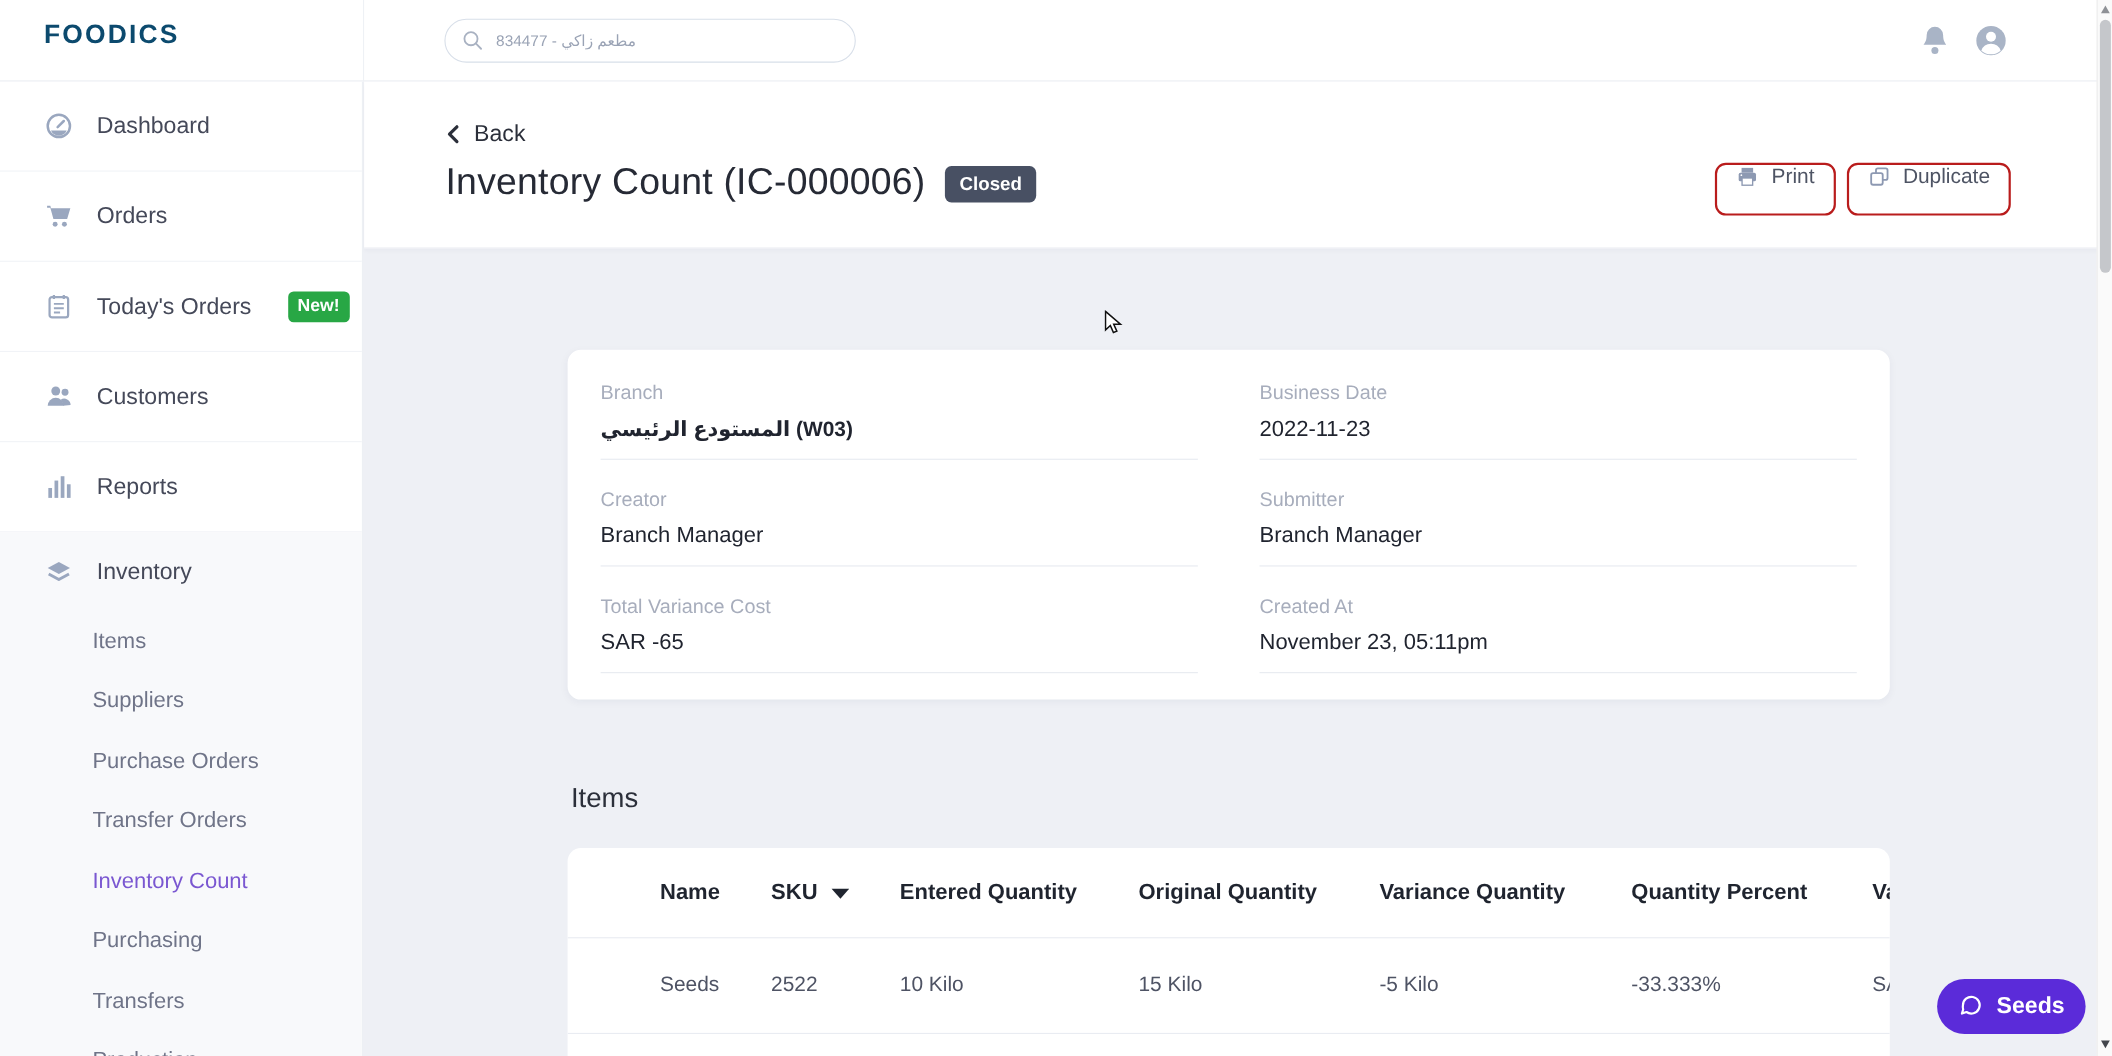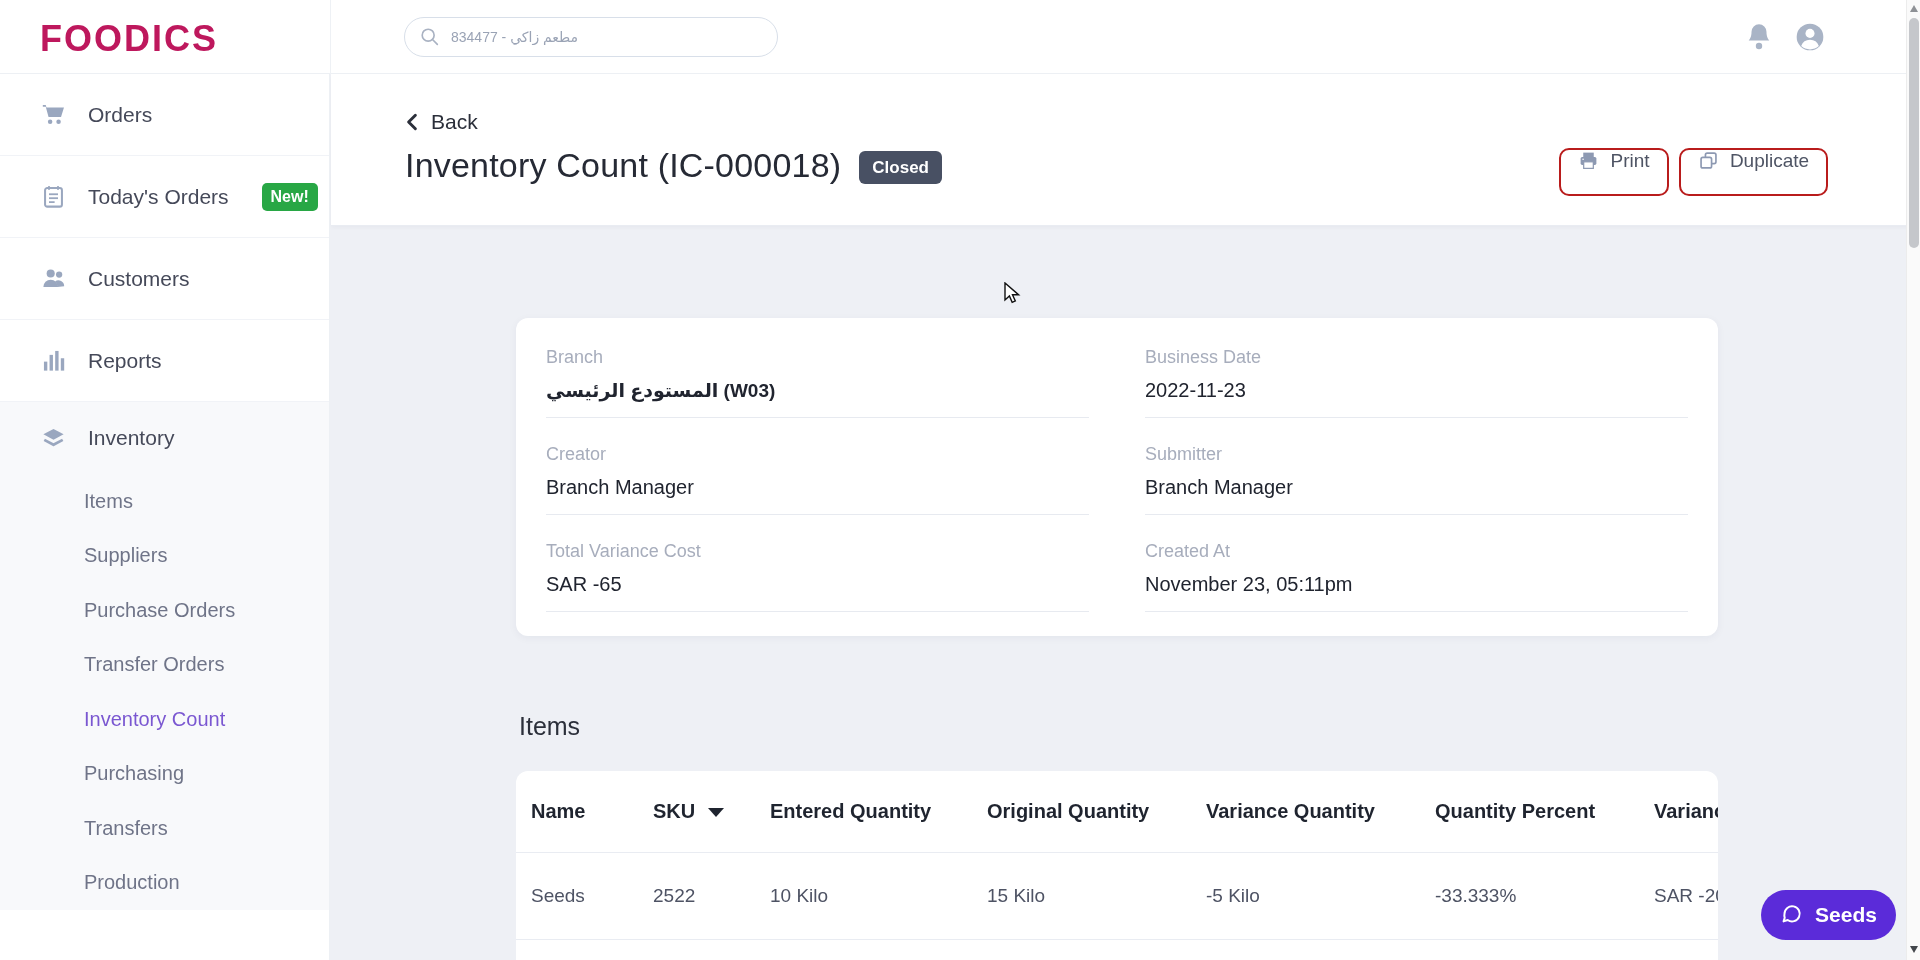--- a/index.html
+++ b/index.html
@@ -5,22 +5,22 @@
   * { box-sizing: border-box; margin: 0; padding: 0; }
   html,body { width:1920px; height:960px; overflow:hidden; }
   body {
     font-family: "Liberation Sans","DejaVu Sans",sans-serif;
     background:#eef0f5; position:relative; color:#20242f;
   }
   
   .topbar { position:absolute; top:0; left:0; width:1920px; height:74px;
     background:#fff; border-bottom:1px solid #edf0f4; z-index:6; }
   .topbar::after { content:""; position:absolute; left:330px; top:0; width:1px; height:74px; background:#eef1f5; }
-  .logo { position:absolute; left:40px; top:18px; font-size:36px; font-weight:700;
-    letter-spacing:2px; color:#be185d; }
+  .logo { position:absolute; left:40px; top:18px; font-size:24px; font-weight:700;
+    letter-spacing:2px; color:#0c4a6e; }
   .search { position:absolute; left:404px; top:17px; width:374px; height:40px;
     border:1px solid #d8dfe9; border-radius:20px; background:#fff;
     display:flex; align-items:center; padding:0 14px; gap:10px; }
   .search input { border:none; outline:none; flex:1; font-size:14px; color:#b91c1c;
     background:transparent; font-family:inherit; }
   .search input::placeholder { color:#9aa3b5; }
   .top-icon { position:absolute; top:21px; width:32px; height:32px; cursor:pointer; }
   .bell { left:1743px; }
   .avatar { left:1794px; }
   
@@ -62,21 +62,21 @@
   .field-value.bold { font-weight:700; font-size:19px; }
   
   .items-heading { position:absolute; left:519px; top:712px; font-size:25px;
     font-weight:500; color:#2b2f3a; }
   .table-card { position:absolute; left:516px; top:771px; width:1202px; height:190px;
     background:#fff; border-radius:12px 12px 0 0; overflow:hidden; }
   .trow { display:flex; align-items:center; white-space:nowrap; border-bottom:1px solid #e9ecf2; }
   .thead { height:82px; font-size:20px; font-weight:700; color:#1f242f; }
   .tbody-row { height:87px; font-size:19px; color:#4e5364; }
   .cell { flex:none; overflow:visible; }
-  .c0 { width:137px; padding-left:15px; }
+  .c0 { width:137px; padding-left:36px;margin-left:48px; }
   .c1 { width:117px; display:flex; align-items:center; }
   .c2 { width:217px; }
   .c3 { width:219px; }
   .c4 { width:229px; }
   .c5 { width:219px; }
   .c6 { width:300px; }
   .caret-down { width:0; height:0; border-left:8px solid transparent;
     border-right:8px solid transparent; border-top:9px solid #1f242f;
     display:inline-block; margin-left:13px; transform:translateY(1px); cursor:pointer; }
   
@@ -114,20 +114,28 @@
   <svg class="top-icon avatar" viewBox="0 0 24 24">
     <circle cx="12" cy="12" r="10" fill="#a9b4c6"></circle>
     <circle cx="12" cy="9.3" r="3.4" fill="#ffffff"></circle>
     <path d="M5.4 18.8a7 7 0 0 1 13.2 0 10 10 0 0 1-13.2 0z" fill="#ffffff"></path>
   </svg>
 </header>
 
 <nav class="sidebar">
   <div class="nav-item">
     <svg class="nav-icon" viewBox="0 0 24 24">
+      <circle cx="12" cy="12" r="9" fill="none" stroke="#9aa7bf" stroke-width="2"></circle>
+      <path d="M5.6 15.7a7 7 0 0 0 12.8 0z" fill="#9aa7bf"></path>
+      <line x1="11" y1="13" x2="16" y2="8" stroke="#9aa7bf" stroke-width="2" stroke-linecap="round"></line>
+    </svg>
+    <span class="nav-label">Dashboard</span>
+  </div>
+  <div class="nav-item">
+    <svg class="nav-icon" viewBox="0 0 24 24">
       <path d="M2.5 3.5h2.6l.6 2.2h15.6l-2.6 8.6H7.6L5.1 5.2H2.5z" fill="#9aa7bf"></path>
       <circle cx="9" cy="18.5" r="2" fill="#9aa7bf"></circle>
       <circle cx="16.5" cy="18.5" r="2" fill="#9aa7bf"></circle>
     </svg>
     <span class="nav-label">Orders</span>
   </div>
   <div class="nav-item">
     <svg class="nav-icon" viewBox="0 0 24 24">
       <rect x="4.5" y="4.5" width="15" height="16.5" rx="2" fill="none" stroke="#9aa7bf" stroke-width="1.8"></rect>
       <line x1="8" y1="2.8" x2="8" y2="6" stroke="#9aa7bf" stroke-width="1.8"></line>
@@ -194,21 +202,21 @@
 </nav>
 
 <section class="main-header">
   <div class="back">
     <svg width="14" height="18" viewBox="0 0 12 16">
       <polyline points="9,2 3,8 9,14" fill="none" stroke="#2b2f3a" stroke-width="2.6" stroke-linecap="round" stroke-linejoin="round"></polyline>
     </svg>
     <span>Back</span>
   </div>
   <div class="title-row">
-    <h1 class="page-title">Inventory Count (IC-000018)</h1>
+    <h1 class="page-title">Inventory Count (IC-000006)</h1>
     <span class="status-badge">Closed</span>
   </div>
   <div class="hdr-actions">
     <button class="btn btn-print">
       <svg width="21" height="21" viewBox="0 0 24 24">
         <rect x="6" y="3" width="12" height="5" fill="#8d99b2"></rect>
         <rect x="3" y="8" width="18" height="9" rx="1.8" fill="#8d99b2"></rect>
         <rect x="6.5" y="13.5" width="11" height="7.5" fill="#ffffff" stroke="#8d99b2" stroke-width="1.4"></rect>
         <circle cx="5.8" cy="10.6" r="0.9" fill="#ffffff"></circle>
       </svg>

